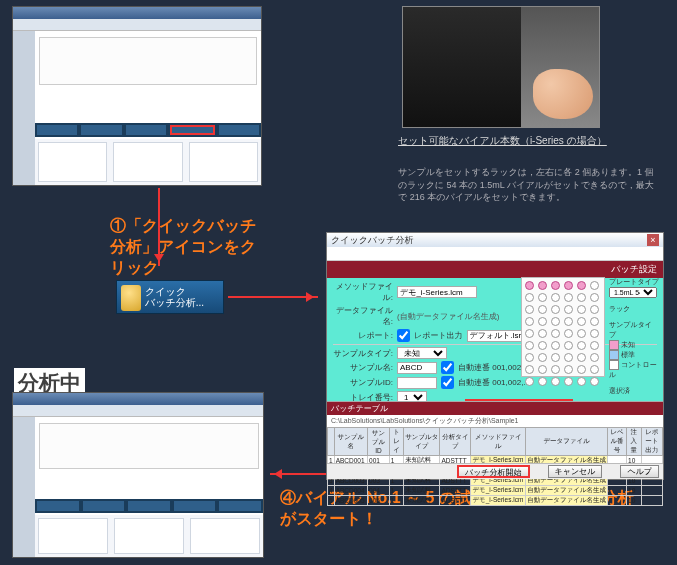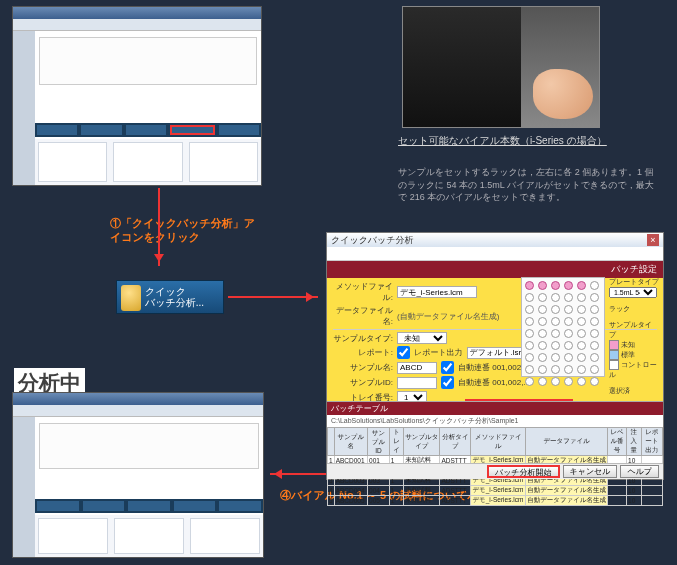--- a/index.html
+++ b/index.html
@@ -63,21 +63,21 @@
     text-decoration: underline;
     margin-bottom: 18px;
   }
   .caption .body { color: #aeaeb4; font-size: 9px; }
 
   
   .step {
     position: absolute;
     color: #ff7a1a;
     font-weight: bold;
-    font-size: 11px;
+    font-size: 16px;
     line-height: 1.3;
   }
   .step1 { left: 110px; top: 216px; width: 150px; }
   .step2 { left: 540px; top: 308px; width: 100px; text-align: center; }
   .step3 { left: 528px; top: 386px; width: 140px; }
   .step4 { left: 280px; top: 488px; width: 360px; }
 
   
   .arrow { position: absolute; }
   .arrow-down1 { left: 158px; top: 188px; width: 2px; height: 78px; background: #e33; }
@@ -115,21 +115,21 @@
     width: 20px; height: 26px;
     background: radial-gradient(circle at 40% 30%, #ffe08a, #d8a62c);
     border-radius: 3px;
   }
 
   
   .dlg {
     position: absolute;
     left: 326px; top: 232px;
     width: 338px; height: 248px;
-    background: #fde047;
+    background: #5eead4;
     border: 1px solid #777;
   }
   .dlg-title { height: 14px; background: linear-gradient(#fff,#d8e3f0); font-size: 9px; color:#333; padding:1px 4px; display:flex; justify-content:space-between; }
   .dlg-close { width:12px; height:12px; background:#c05050; color:#fff; text-align:center; font-size:9px; line-height:12px; }
   .dlg-head {
     background: #8e1b2c; color:#fff; font-size: 9px; padding: 2px 6px; text-align: right;
   }
   .dlg-iconbar { height:14px; background:#fff; border-bottom:1px solid #ccc; }
   .dlg-body { position:absolute; left:0; right:0; top:42px; bottom:62px; padding:4px 6px; font-size:8px; color:#333; }
   .dlg-body .row { display:flex; align-items:center; margin:2px 0; gap:4px; }
@@ -176,21 +176,21 @@
   .btbl-head { background:#8e1b2c; color:#fff; font-size:8px; padding:1px 4px; }
   .btbl-path { font-size:7px; color:#555; padding:1px 4px; }
   .btbl { width:100%; border-collapse:collapse; font-size:6.5px; color:#222; }
   .btbl th { background:#dce4ee; border:1px solid #aaa; padding:0 1px; font-weight:normal; }
   .btbl td { border:1px solid #ccc; padding:0 1px; white-space:nowrap; }
   .btbl td.meth { background:#fff7b0; }
 
   .dlg-footer {
     position:absolute; left:0; right:0; bottom:0; height:16px;
     background:#eee; border-top:1px solid #bbb;
-    display:flex; justify-content:flex-end; align-items:center; gap:3px; padding:0 4px;
+    display:flex; justify-content:flex-end; align-items:center; gap:18px; padding:0 4px;
   }
   .dlg-footer button { font-size:8px; height:13px; padding:0 6px; background:linear-gradient(#fff,#ddd); border:1px solid #888; }
   .start-hilite { border:2px solid #e33 !important; }
 
   
   .analyzing {
     position:absolute;
     left: 14px; top: 368px;
     font-size: 21px;
     color: #404040;
@@ -279,30 +279,30 @@
 
   <div class="dlg-body">
     <div class="row">
       <label>メソッドファイル:</label>
       <input type="text" style="width: 80px;" value="デモ_i-Series.lcm">
     </div>
     <div class="row">
       <label>データファイル名:</label>
       <span style="color:#555">(自動データファイル名生成)</span>
     </div>
-    <div class="row" style="border-top:1px solid #ccc;padding-top:2px;">
-      <label>サンプルタイプ:</label>
-      <select style="width:50px"><option>未知</option></select>
-    </div>
     <div class="row">
       <label>レポート:</label>
       <input type="checkbox" checked="" style="">
       <span>レポート出力</span>
       <input type="text" style="width: 60px;" value="デフォルト.lsr">
       <button class="browse">参照...</button>
+    </div>
+    <div class="row" style="border-top:1px solid #ccc;padding-top:2px;">
+      <label>サンプルタイプ:</label>
+      <select style="width:50px"><option>未知</option></select>
     </div>
     <div class="row">
       <label>サンプル名:</label>
       <input type="text" style="width: 40px;" value="ABCD">
       <input type="checkbox" checked="" style="">
       <span>自動連番 001,002,...</span>
     </div>
     <div class="row">
       <label>サンプルID:</label>
       <input type="text" style="width: 40px;">

